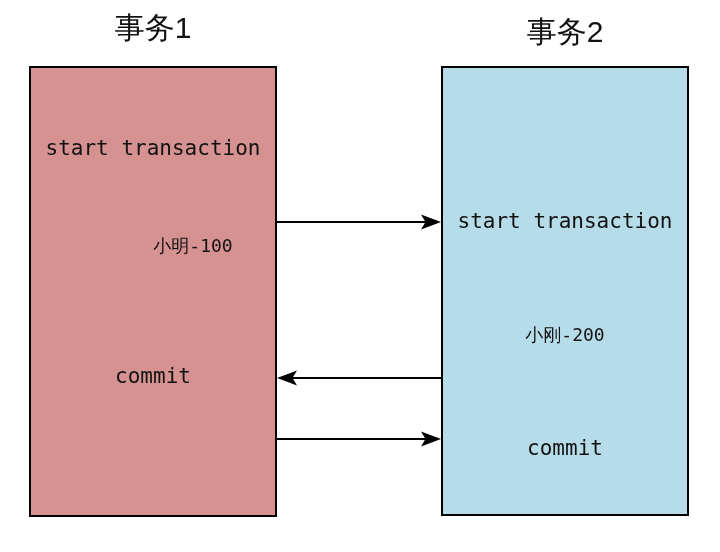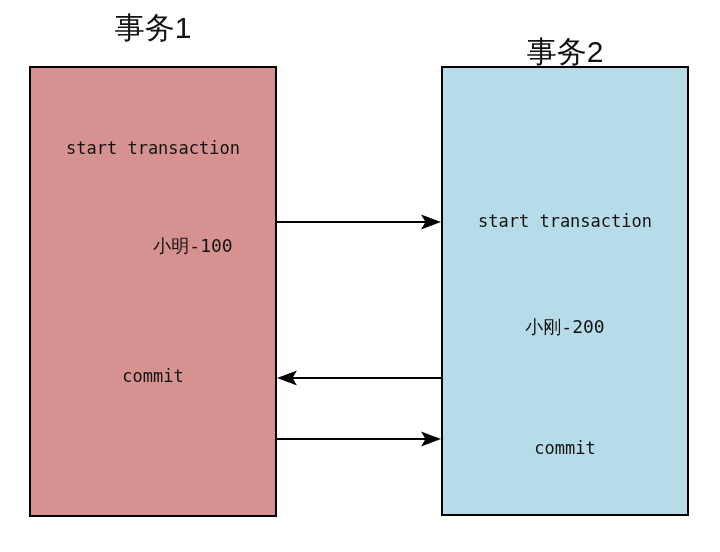--- a/index.html
+++ b/index.html
@@ -20,47 +20,47 @@
     position: absolute;
     width: 248px;
     text-align: center;
     font-family: Liberation Sans, sans-serif;
     font-size: 30px;
     line-height: 32px;
     color: #111111;
     white-space: nowrap;
   }
   .title-1 { left: 29px; top: 12px; }
-  .title-2 { left: 441px; top: 16px; margin-top: 20px; }
+  .title-2 { left: 441px; top: 16px; }
   .box {
     position: absolute;
     box-sizing: border-box;
     border: 2px solid #000000;
     width: 248px;
   }
   .box-1 { left: 29px; top: 66px; height: 451px; }
   .box-2 { left: 441px; top: 66px; height: 450px; }
   .box .txt {
     position: absolute;
     left: 0;
     width: 244px;
     text-align: center;
-    font-size: 17px;
+    font-size: 21px;
     line-height: 20px;
     white-space: pre;
   }
   .box .ops {
     line-height: 25px;
     font-size: 18px;
   }
   .b1-start  { top: 70px; }
   .b1-ops    { top: 115px; padding-left: 40px; }
   .b1-commit { top: 298px; }
   .b2-start  { top: 143px; }
-  .b2-ops    { top: 196px; }
+  .b2-ops    { top: 204px; }
   .b2-commit { top: 370px; }
   .arrows {
     position: absolute;
     left: 0;
     top: 0;
     pointer-events: none;
   }
 </style>
 </head>
 <body>

